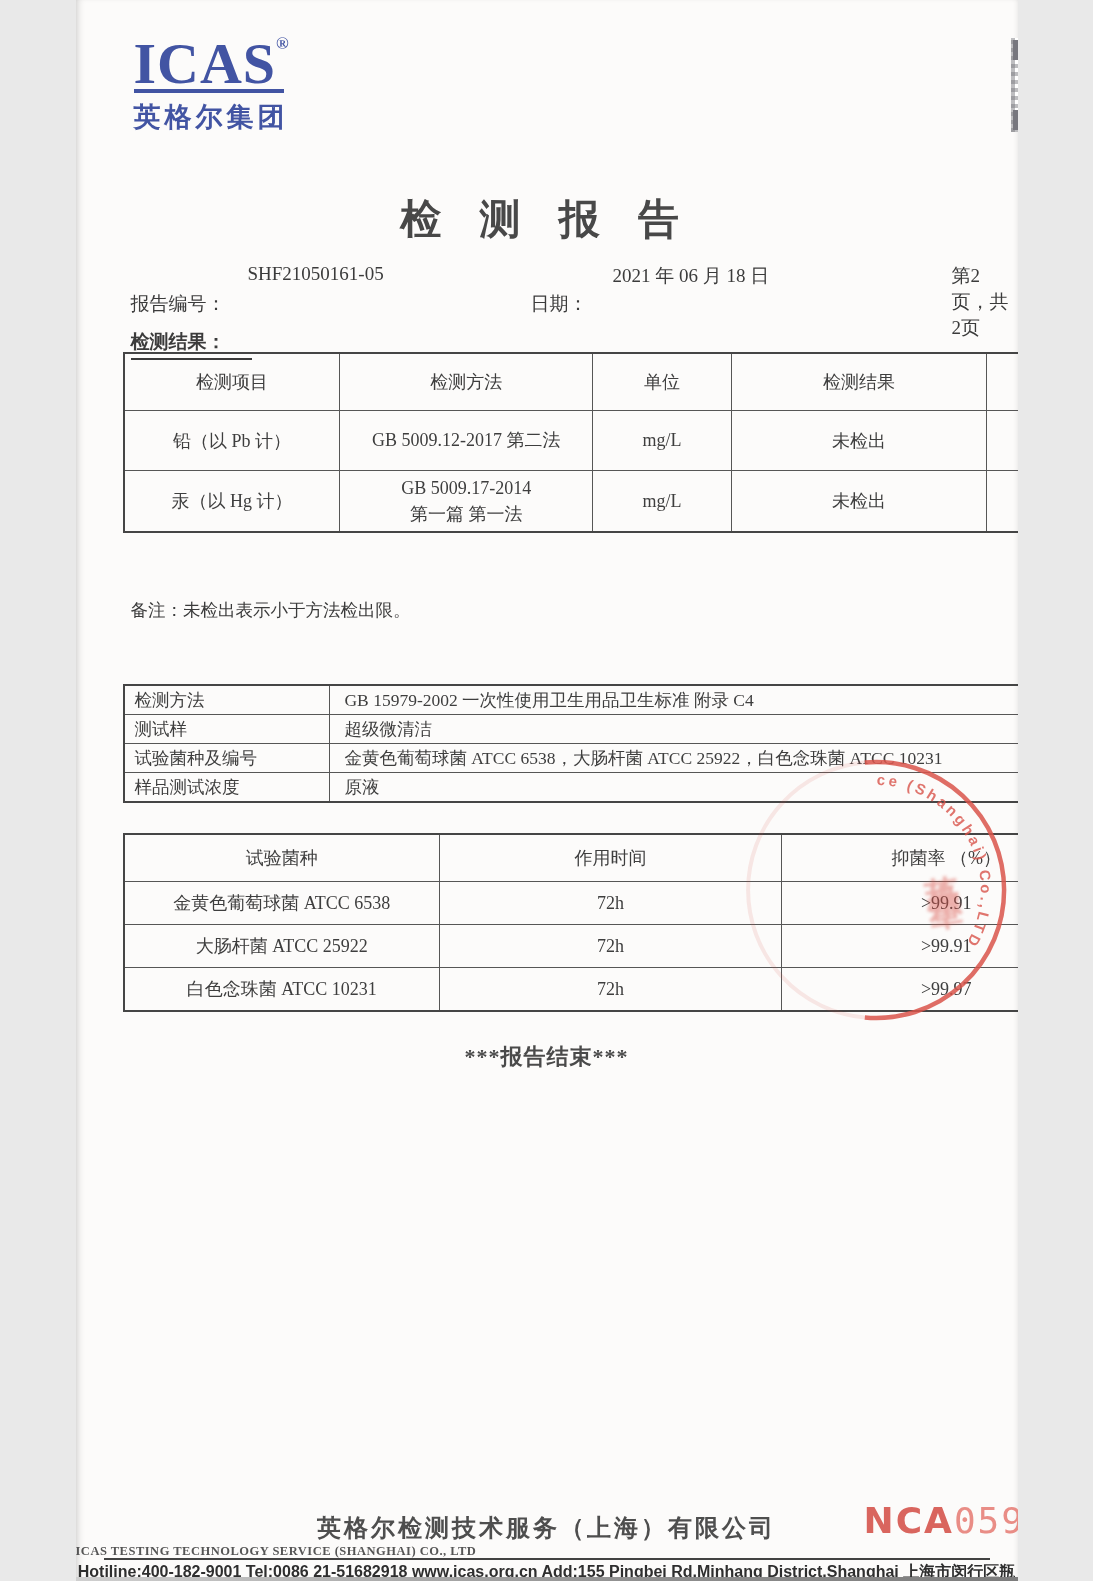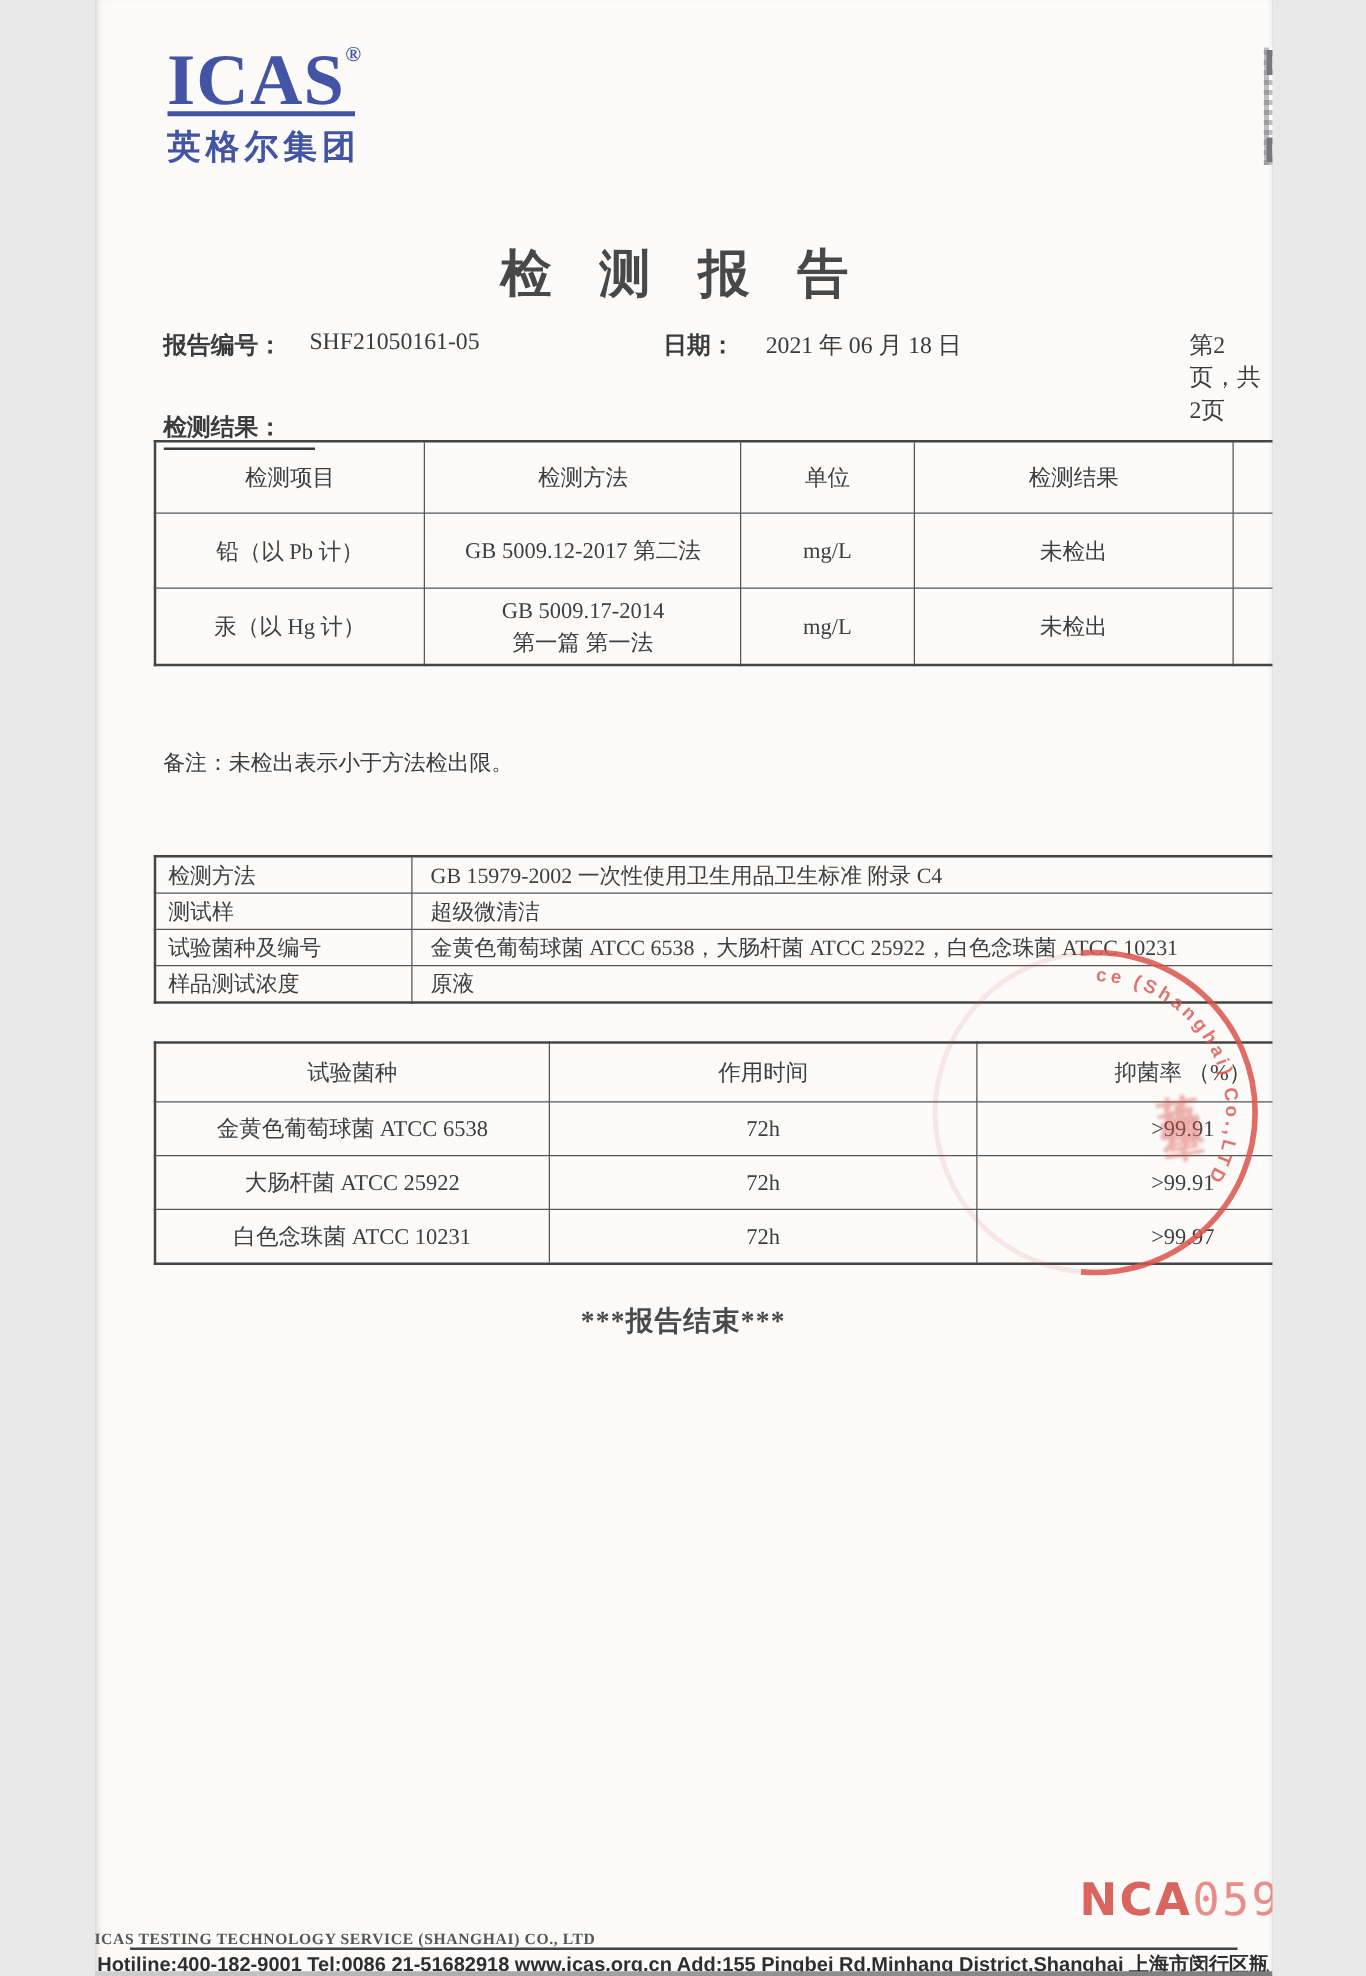--- a/index.html
+++ b/index.html
@@ -32,21 +32,21 @@
   .qr-eye.tl{left:2px;top:2px;} .qr-eye.tr{right:2px;top:2px;} .qr-eye.bl{left:2px;bottom:2px;}
   .qr-center{position:absolute;left:36px;top:40px;width:28px;height:14px;background:#fff;
     font-family:"Liberation Sans",sans-serif;font-weight:bold;font-size:8px;color:#4254a3;
     text-align:center;line-height:14px;}
   .qr-caption{width:78px;height:6px;margin:4px auto 0;
     background:repeating-linear-gradient(90deg,#9a9a9a 0 5px, transparent 5px 8px);opacity:.85;}
   
   .title{position:absolute;left:0;top:192px;width:100%;text-align:center;
     font-size:41px;font-weight:bold;letter-spacing:14px;color:#484848;}
   .meta{position:absolute;left:0;top:263px;width:100%;font-size:19px;}
-  .meta .lbl{font-weight:bold;}
+  .meta .lbl{font-weight:normal;margin-top:28px;}
   .m-rnl{position:absolute;left:55px;} .m-rn{position:absolute;left:172px;}
   .m-dl{position:absolute;left:455px;} .m-dv{position:absolute;left:537px;}
   .m-pg{position:absolute;left:876px;}
   
   .sec-heading{position:absolute;left:55px;top:329px;font-size:19px;font-weight:bold;
     border-bottom:2px solid #3a3a3a;padding:0 26px 3px 0;}
   .note{position:absolute;left:55px;top:598px;font-size:17.5px;text-align:right;}
   
   table{border-collapse:collapse;table-layout:fixed;width:990px;}
   td,th{border:1px solid #565656;font-weight:normal;font-size:18px;color:#3e3e3e;
@@ -225,20 +225,21 @@
       </defs>
       <path d="M 133.8 17.5 A 128 128 0 1 1 133.8 272.5" fill="none" stroke="#d9534a" stroke-width="4.5" opacity="0.85"></path>
       <path d="M 133.8 272.5 A 128 128 0 0 1 133.8 17.5" fill="none" stroke="#d9534a" stroke-width="4" opacity="0.12"></path>
       <text font-family="Liberation Sans, sans-serif" font-size="15" font-weight="bold" fill="#d9534a" letter-spacing="3" opacity="0.8">
         <textPath href="#ringPath" startOffset="4%">ce (Shanghai) Co.,LTD</textPath>
       </text>
     </svg>
     <div class="stamp-inner">英格尔章</div>
   </div>
 
+  <div class="f-company-cn">英格尔检测技术服务（上海）有限公司</div>
   <div class="f-company-en">ICAS TESTING TECHNOLOGY SERVICE (SHANGHAI) CO., LTD</div>
   <div class="f-cert">
     <span class="pfx">NCA</span><span class="dig">0596492</span>
   </div>
   <div class="f-rule"></div>
   <div class="f-contact">Hotiline:400-182-9001  Tel:0086 21-51682918  www.icas.org.cn  Add:155 Pingbei Rd,Minhang District,Shanghai 上海市闵行区瓶北路155号</div>
   <div class="bottom-strip"></div>
 
 </div>
 

